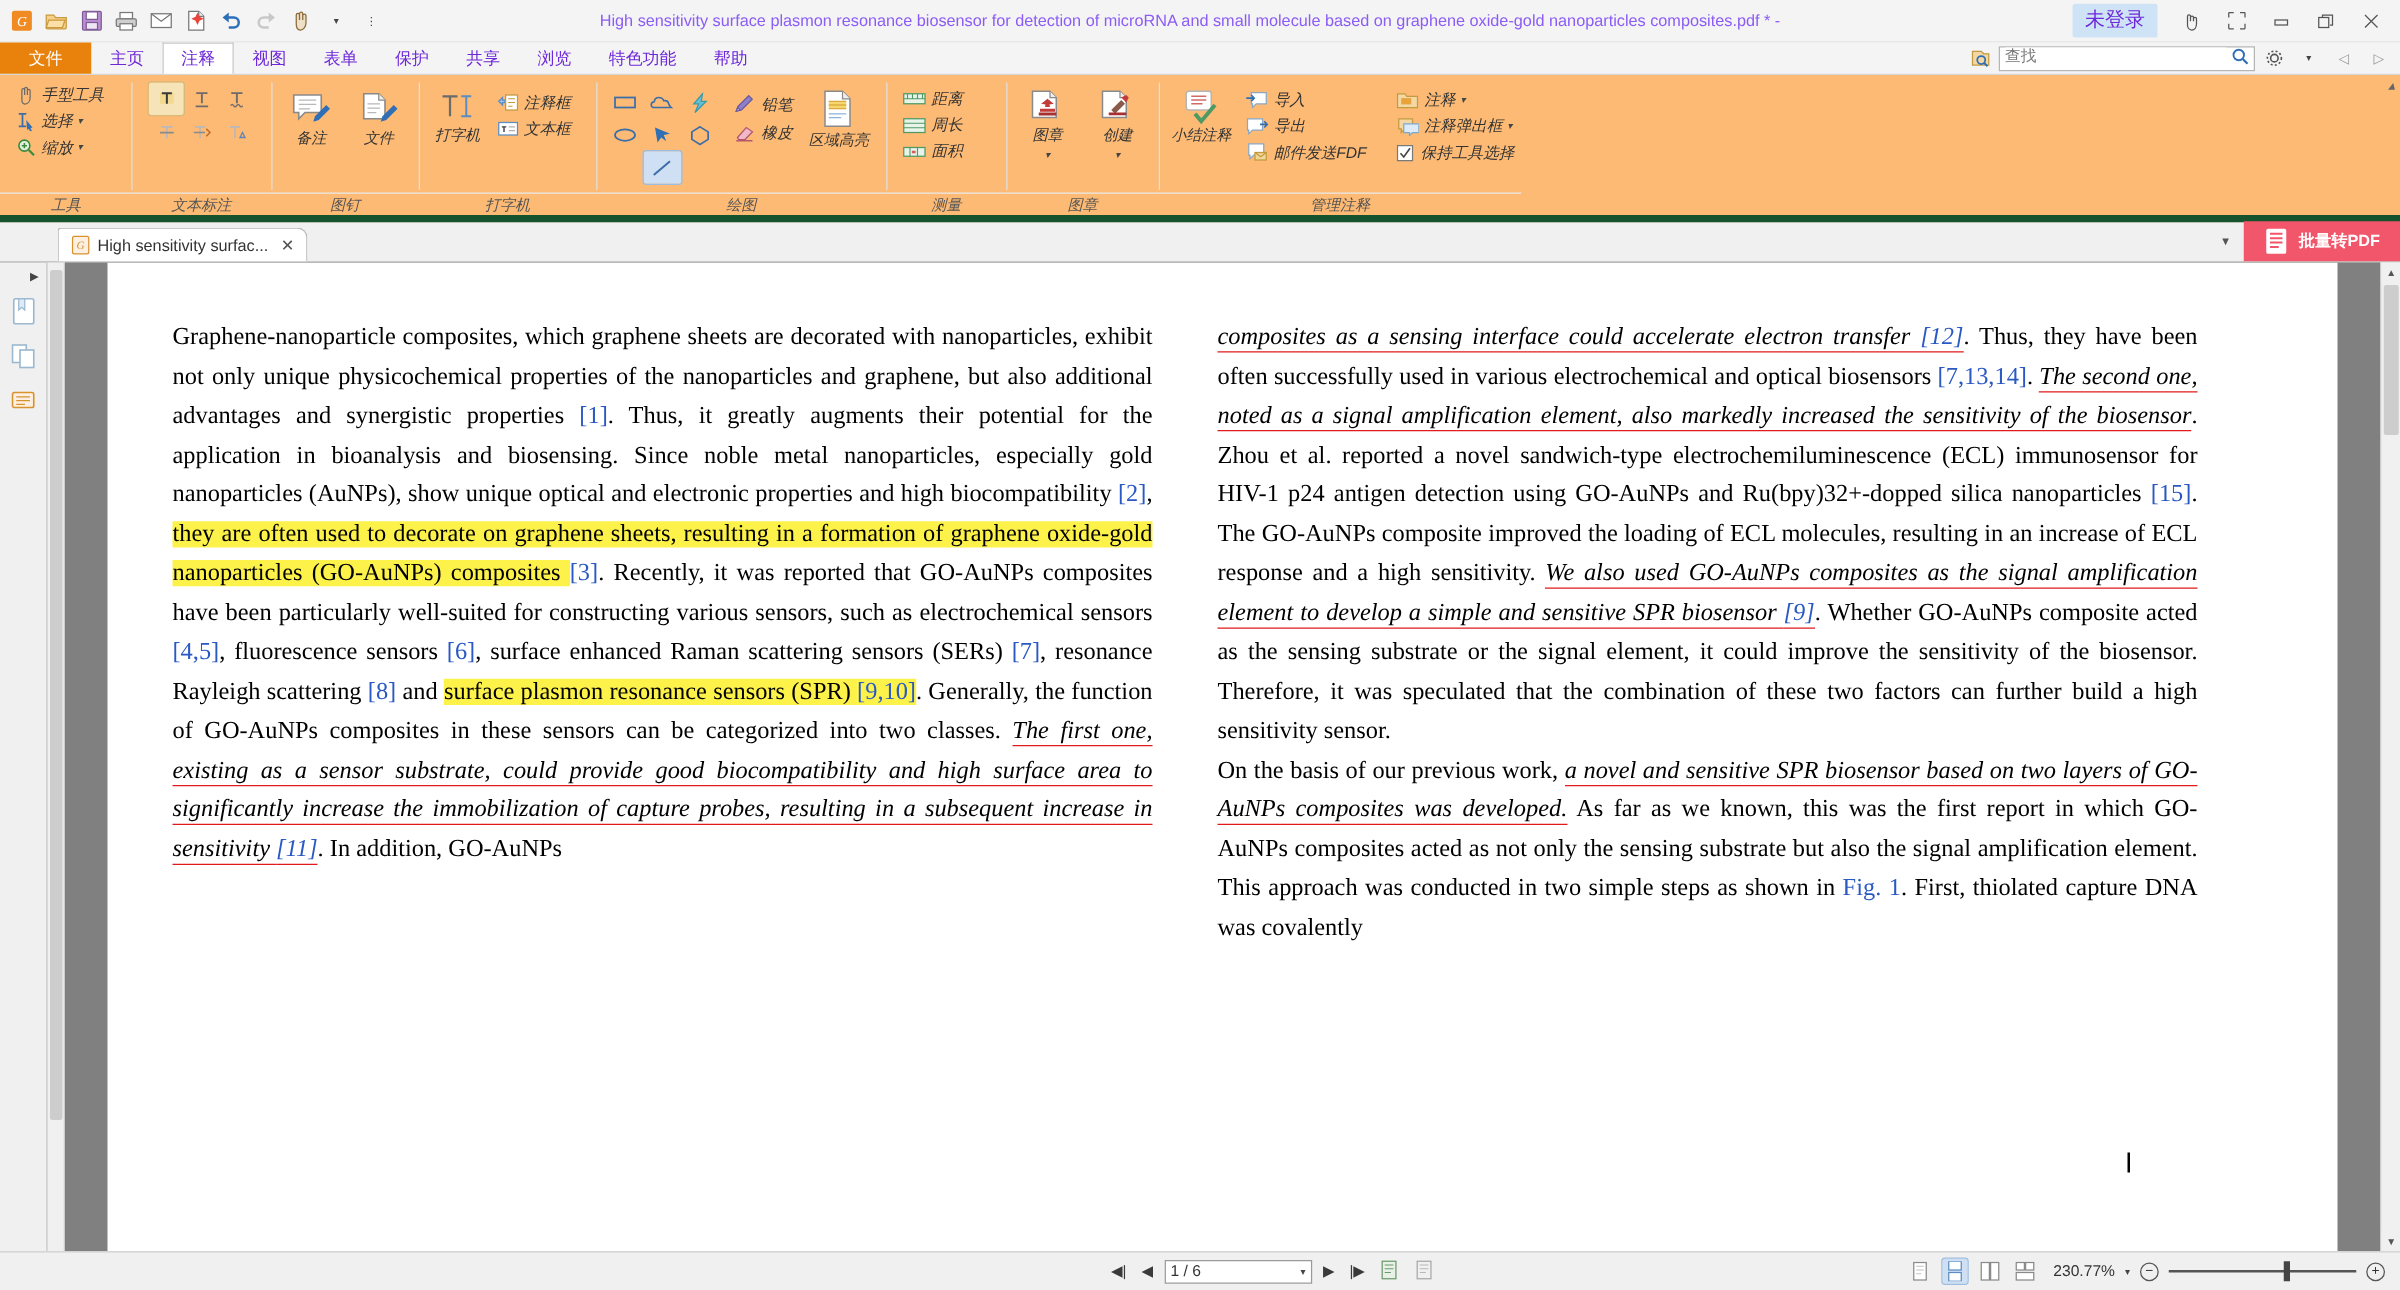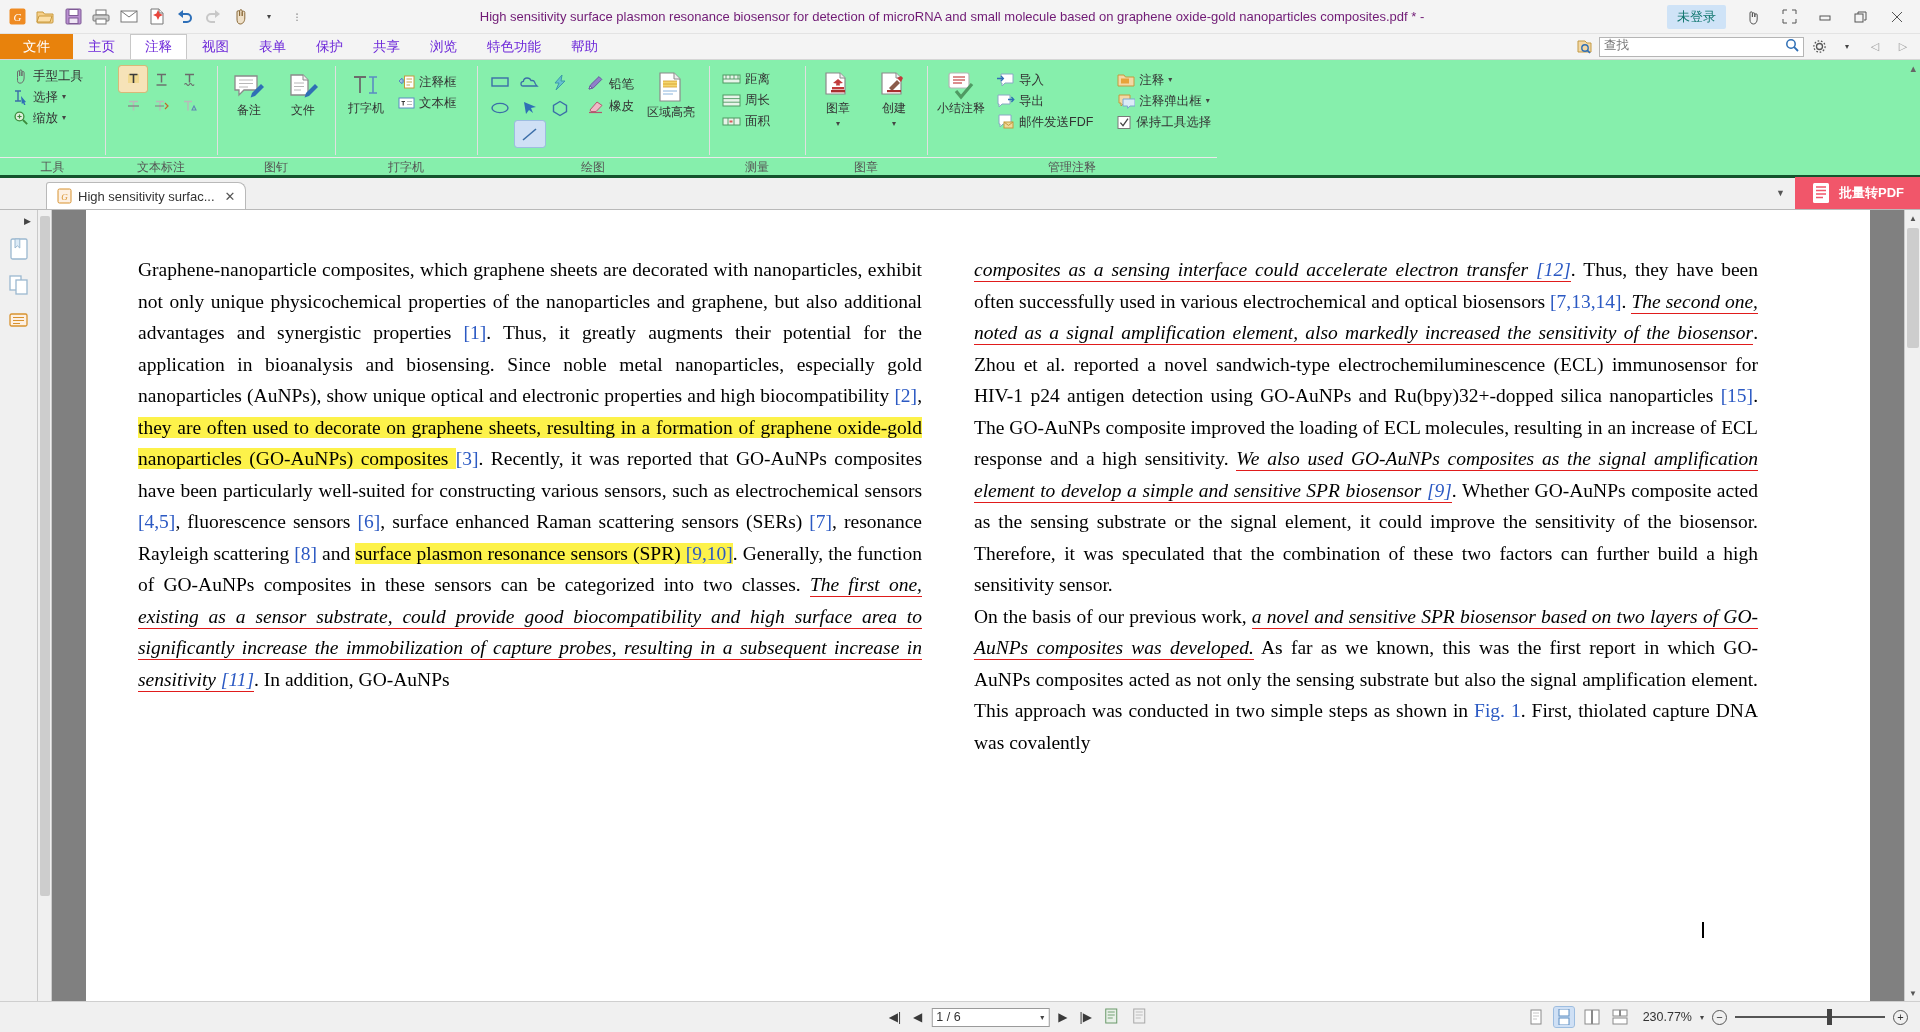--- a/index.html
+++ b/index.html
@@ -15,27 +15,27 @@
     height:34px; background:#f4f4f4; display:flex; align-items:center;
     border-bottom:1px solid #e3e3e3; position:relative;
   }
   .qat { display:flex; align-items:center; gap:2px; padding-left:4px; }
   .qbtn {
     width:26px; height:26px; display:flex; align-items:center; justify-content:center;
     border-radius:2px; cursor:default;
   }
   .title-text {
     position:absolute; left:0; right:16px; text-align:center;
-    font-size:13px; color:#701a75; pointer-events:none;
+    font-size:13px; color:#8b5cf6; pointer-events:none;
     white-space:nowrap; overflow:hidden; text-overflow:ellipsis;
     padding:0 420px;
   }
   .win-right { margin-left:auto; display:flex; align-items:center; gap:2px; padding-right:6px; }
   .login-chip {
-    background:#cfe3f7; color:#0f766e; font-size:13px; padding:3px 10px;
+    background:#cfe3f7; color:#6d28d9; font-size:16px; padding:3px 10px;
     border-radius:2px; margin-right:8px;
   }
   .wbtn { width:34px;height:26px;display:flex;align-items:center;justify-content:center;color:#555;font-size:13px;}
   
   .ribbon-tabs {
     height:26px; background:#f4f4f4; display:flex; align-items:stretch;
     border-bottom:1px solid #d6d6d6; position:relative;
   }
   .tab {
     padding:0 14px; display:flex; align-items:center; font-size:13.5px; color:#6d28d9;
@@ -44,22 +44,22 @@
   .tab.file { background:#e8820c; color:#fff; font-weight:normal; padding:0 22px; }
   .tab.active { background:#fff; border-color:#c8c8c8; position:relative; top:0; }
   .tabs-right { margin-left:auto; display:flex; align-items:center; padding-right:4px; gap:2px; }
   .searchbox {
     display:flex; align-items:flex-start; background:#fff; border:1px solid #b5b5b5;
     height:20px; width:205px; padding:0 4px; gap:4px;
   }
   .searchbox input { border:none; outline:none; font-size:12.5px; width:100%; font-family:"Liberation Sans",sans-serif; color:#444;}
   
   .ribbon {
-    background:#86efac; border-bottom:3px solid #14532d; height:118px;
-    display:flex; position:relative;
+    background:#fdba74; border-bottom:6px solid #14532d; height:118px;
+    display:flex; position:relative;font-style:italic;
   }
   .rgroup { display:flex; flex-direction:column; position:relative; padding:4px 0 0 0; }
   .rgroup + .rgroup::before {
     content:""; position:absolute; left:0; top:6px; bottom:20px; width:1px; background:#e0e0e0;
   }
   .rgroup-content { display:flex; align-items:flex-start; padding:2px 8px; flex:1; gap:2px;}
   .rgroup-label {
     text-align:center; font-size:12px; color:#555; height:18px; line-height:18px;
     border-top:1px solid #eaeaea;
   }

